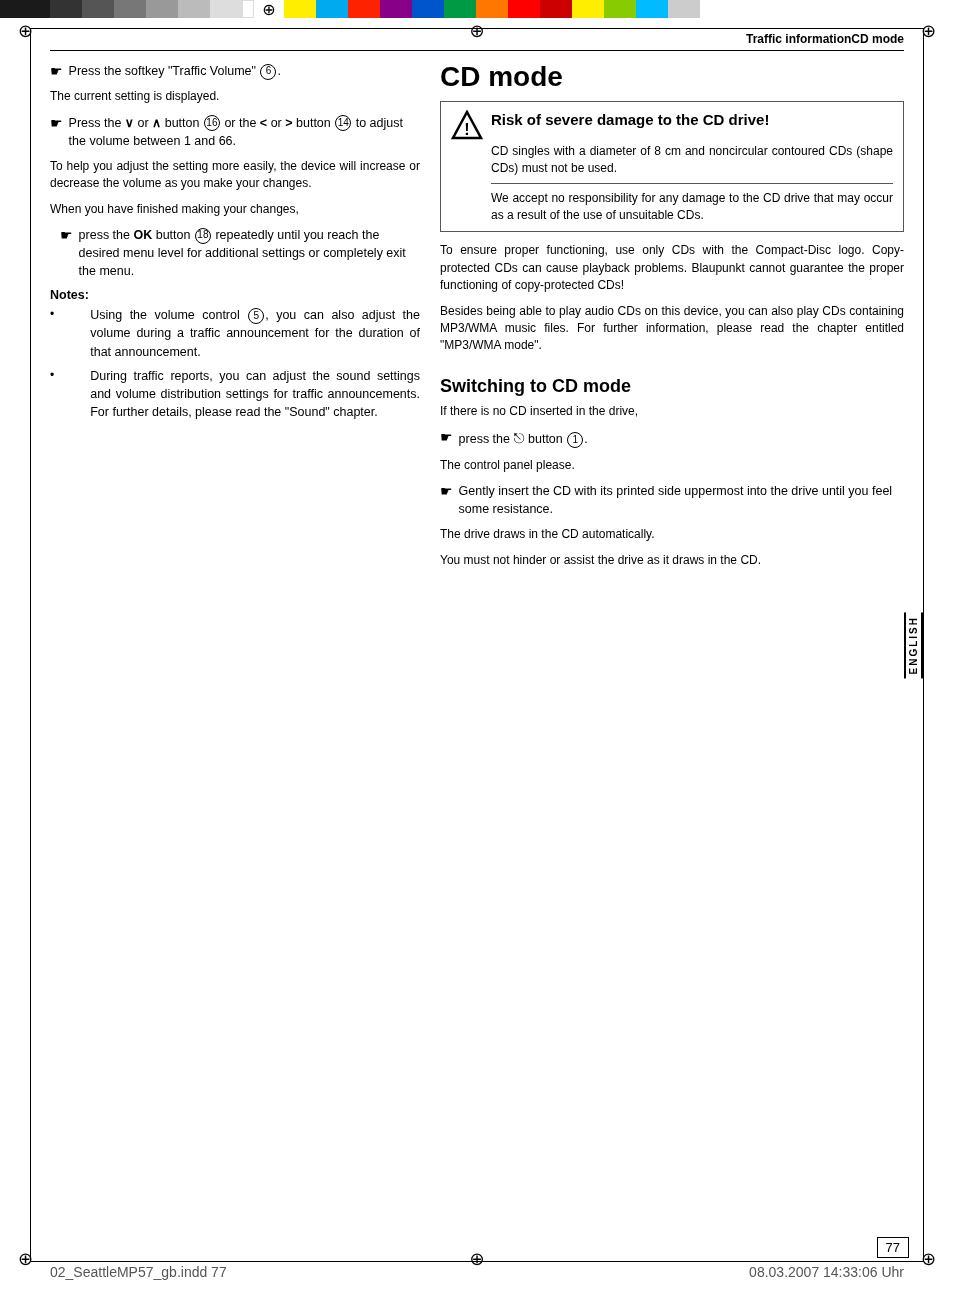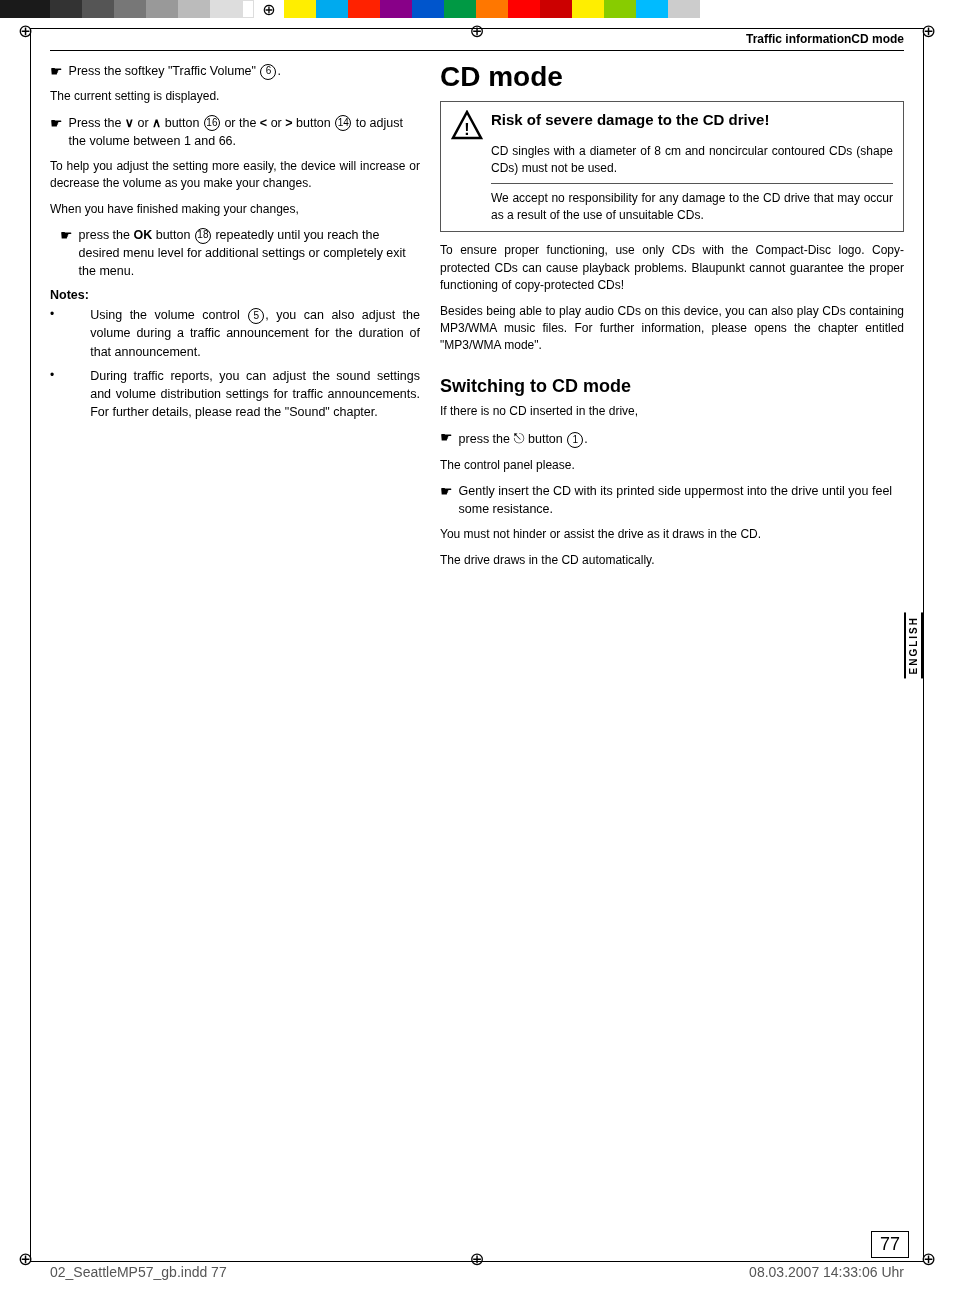--- a/index.html
+++ b/index.html
@@ -247,21 +247,21 @@
       margin-top: 21px;
     }
 
     
     .page-number-box {
       position: absolute;
       bottom: 32px;
       right: 45px;
       border: 1px solid #000;
       padding: 2px 8px;
-      font-size: 18px;
+      font-size: 13px;
       font-weight: normal;
     }
 
     
     .page-footer {
       position: absolute;
       bottom: 10px;
       left: 50px;
       right: 50px;
       display: flex;
@@ -384,43 +384,43 @@
       <div class="warning-content">
         <p class="warning-title">Risk of severe damage to the CD drive!</p>
         <p class="warning-body">CD singles with a diameter of 8 cm and noncircular contoured CDs (shape CDs) must not be used.</p>
         <hr class="warning-divider">
         <p class="warning-body">We accept no responsibility for any damage to the CD drive that may occur as a result of the use of unsuitable CDs.</p>
       </div>
     </div>
 
     <p class="body-para">To ensure proper functioning, use only CDs with the Compact-Disc logo. Copy-protected CDs can cause playback problems. Blaupunkt cannot guarantee the proper functioning of copy-protected CDs!</p>
 
-    <p class="body-para">Besides being able to play audio CDs on this device, you can also play CDs containing MP3/WMA music files. For further information, please opens the chapter entitled "MP3/WMA mode".</p>
+    <p class="body-para">Besides being able to play audio CDs on this device, you can also play CDs containing MP3/WMA music files. For further information, please read the chapter entitled "MP3/WMA mode".</p>
 
     <h2 class="section-heading">Switching to CD mode</h2>
 
     <p class="body-para">If there is no CD inserted in the drive,</p>
 
     <div class="arrow-bullet">
       <span class="arrow-icon">☛</span>
       <span class="bullet-text">
         press the <span style="font-size:14px;">⎋</span> button <span class="circle-num">1</span>.
       </span>
     </div>
 
     <p class="body-para">The control panel please.</p>
 
     <div class="arrow-bullet">
       <span class="arrow-icon">☛</span>
       <span class="bullet-text">Gently insert the CD with its printed side uppermost into the drive until you feel some resistance.</span>
     </div>
 
+    <p class="body-para">The drive draws in the CD automatically.</p>
+
     <p class="body-para">You must not hinder or assist the drive as it draws in the CD.</p>
-
-    <p class="body-para">The drive draws in the CD automatically.</p>
 
   </div>
 </div>
 
 <div class="english-sidebar">
   <span class="english-text">ENGLISH</span>
 </div>
 
 <div class="page-number-box">77</div>
 

